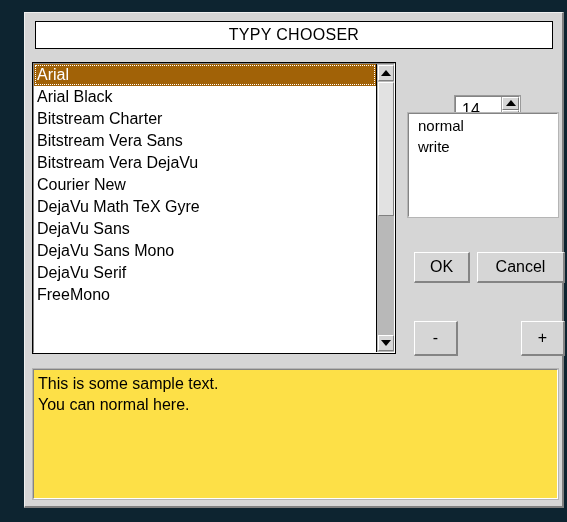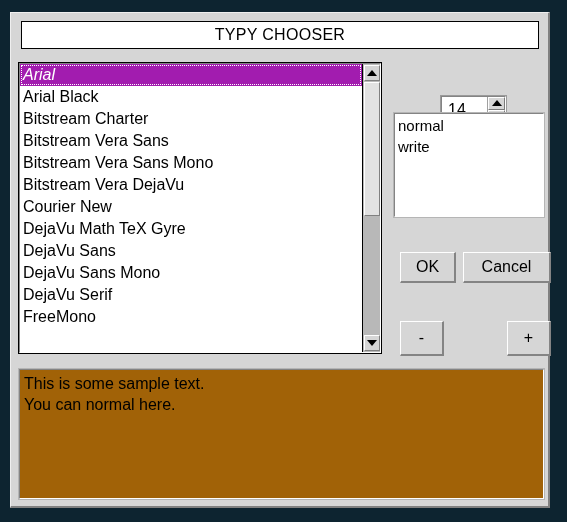--- a/index.html
+++ b/index.html
@@ -19,21 +19,21 @@
     position: absolute;
     left: 0; top: 0;
     width: 567px;
     height: 522px;
     background: #0d2430;
   }
 
   
   #dialog-panel {
     position: absolute;
-    left: 10px;
+    left: 24px;
     top: 12px;
     width: 540px;
     height: 496px;
     background: #d6d6d6;
     border-top: 1px solid #efefef;
     border-left: 1px solid #efefef;
     border-right: 2px solid #808080;
     border-bottom: 2px solid #808080;
     box-sizing: border-box;
   }
@@ -85,25 +85,24 @@
   .font-row {
     height: 22px;
     line-height: 22px;
     padding-left: 3px;
     font-size: 16px;
     color: #000000;
     white-space: nowrap;
     box-sizing: border-box;
   }
   .font-row.selected {
-    background: #a21caf;
+    background: #a16207;
     color: #ffffff;
     outline: 1px dotted #ffffff;
     outline-offset: -2px;
-    font-style: italic;
   }
 
   
   #font-scrollbar {
     position: absolute;
     right: 0px;
     top: 0px;
     width: 18px;
     height: 288px;
     background: #b8b8b8;
@@ -224,21 +223,21 @@
     border-right: 1px solid #ffffff;
     border-bottom: 1px solid #ffffff;
     outline: 1px solid #b5b5b5;
     box-sizing: border-box;
     overflow: hidden;
     padding-top: 1px;
   }
   .style-row {
     height: 21px;
     line-height: 21px;
-    padding-left: 3px;
+    padding-left: 9px;
     font-size: 15px;
     color: #000000;
     white-space: nowrap;
   }
 
   
   .dlg-button {
     position: absolute;
     background: #d6d6d6;
     border-top: 1px solid #ffffff;
@@ -258,21 +257,21 @@
   #minus-button  { left: 389px; top: 308px; width: 44px;  height: 35px; }
   #plus-button   { left: 496px; top: 308px; width: 44px;  height: 35px; }
 
   
   #sample-textarea {
     position: absolute;
     left: 8px;
     top: 356px;
     width: 525px;
     height: 130px;
-    background: #a16207;
+    background: #fde047;
     border-top: 1px solid #848484;
     border-left: 1px solid #848484;
     border-right: 1px solid #ffffff;
     border-bottom: 1px solid #ffffff;
     outline: 1px solid #b5b5b5;
     box-sizing: border-box;
     padding: 3px 0 0 4px;
     overflow: hidden;
   }
   .sample-line {
@@ -292,21 +291,20 @@
     <div id="title-box">
       <span id="title-text">TYPY CHOOSER</span>
     </div>
 
     <div id="font-listbox">
       <div id="font-list-viewport">
           <div class="font-row selected">Arial</div>
           <div class="font-row">Arial Black</div>
           <div class="font-row">Bitstream Charter</div>
           <div class="font-row">Bitstream Vera Sans</div>
-          <div class="font-row">Bitstream Vera Sans Mono</div>
           <div class="font-row">Bitstream Vera DejaVu</div>
           <div class="font-row">Courier New</div>
           <div class="font-row">DejaVu Math TeX Gyre</div>
           <div class="font-row">DejaVu Sans</div>
           <div class="font-row">DejaVu Sans Mono</div>
           <div class="font-row">DejaVu Serif</div>
           <div class="font-row">FreeMono</div>
         </div>
 
       <div id="font-scrollbar">

